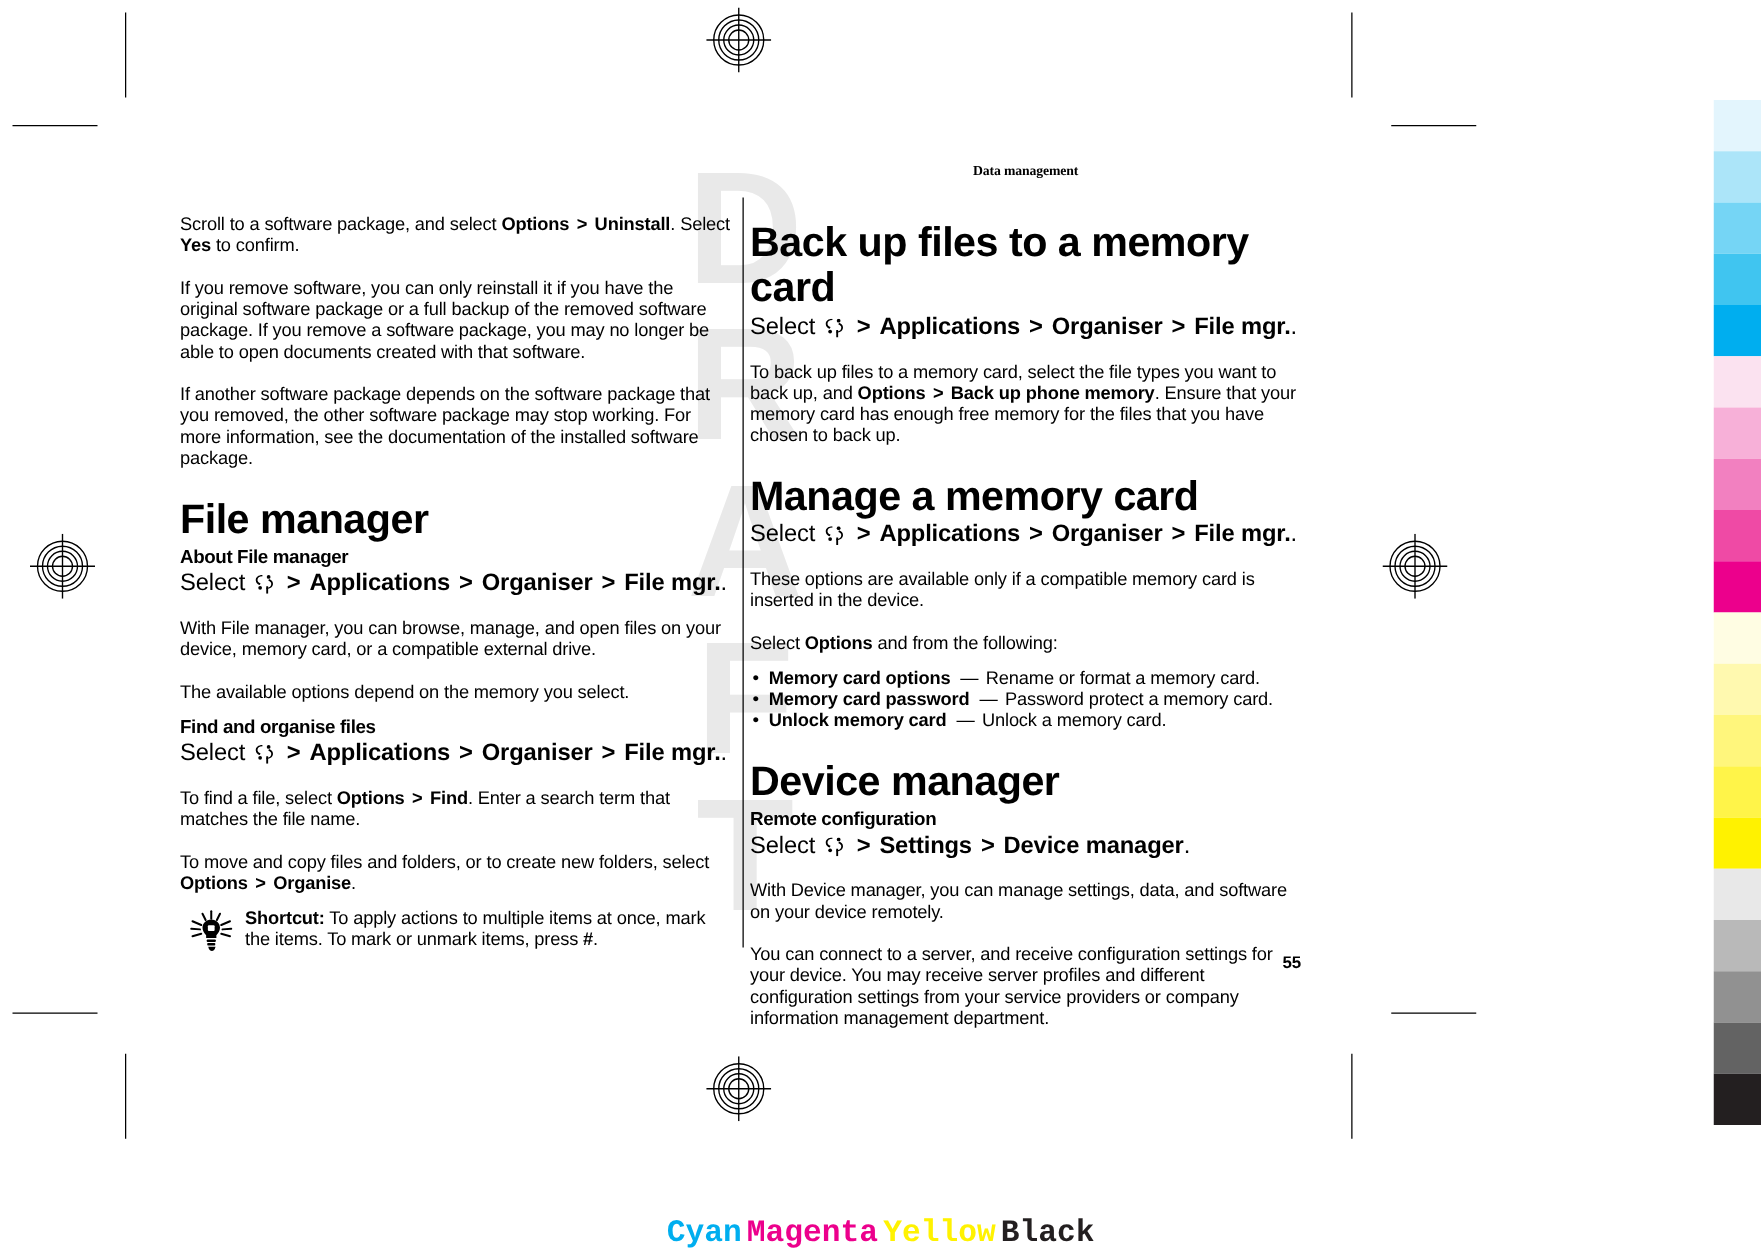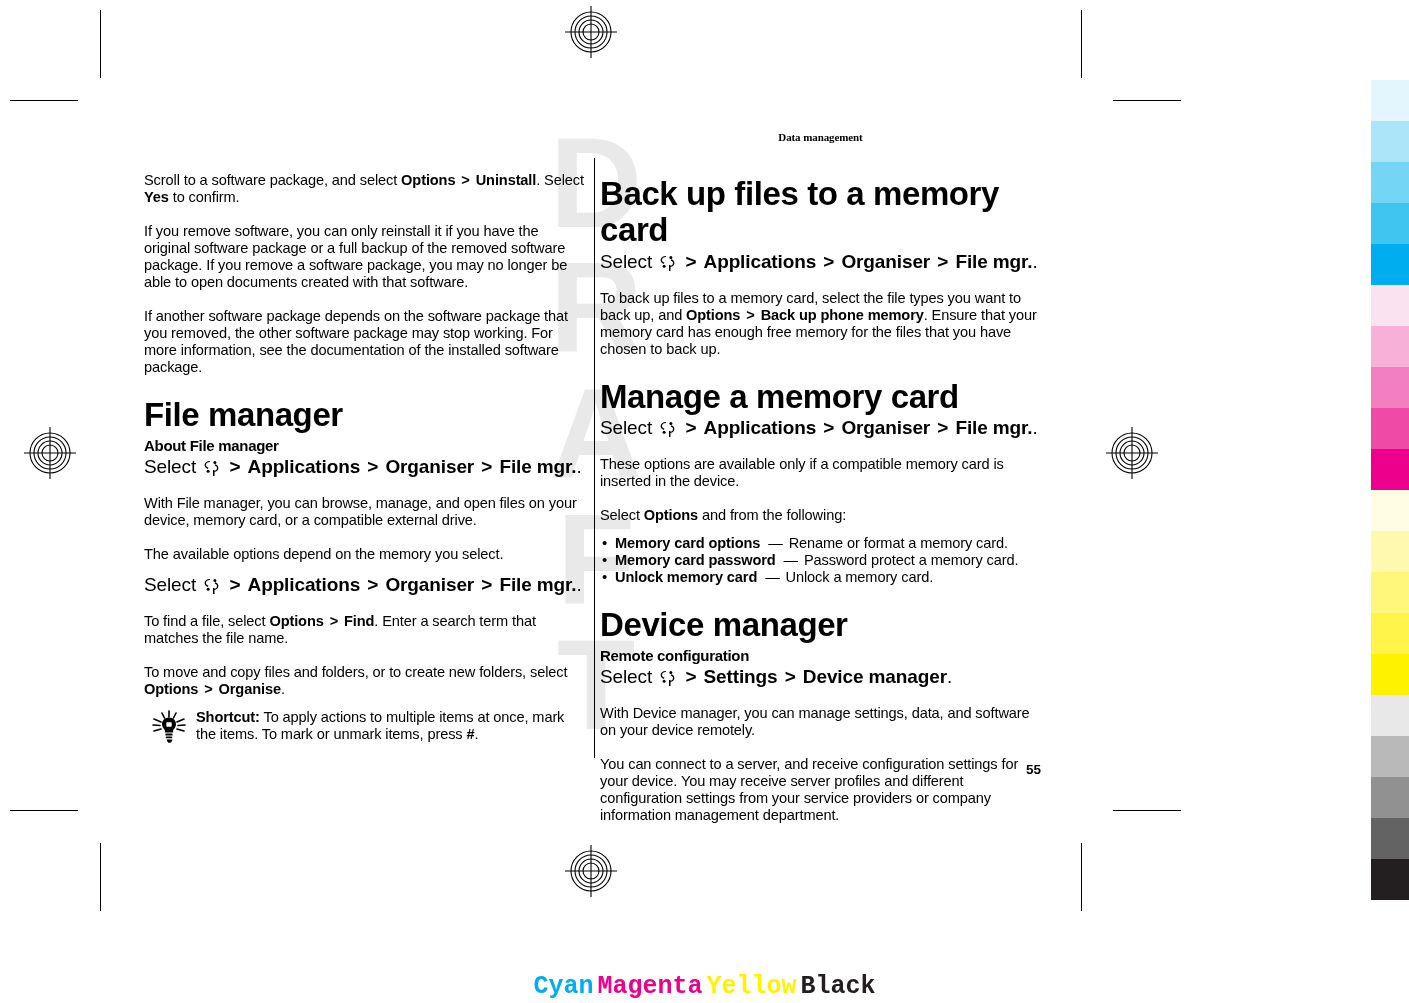--- a/index.html
+++ b/index.html
@@ -281,20 +281,21 @@
             <g fill="#000">
               <path d="M6.0 1.0 C3.4 1.0 2.0 2.3 2.0 4.0 C2.0 5.3 2.9 6.1 4.4 6.6 L3.9 8.0 C2.0 7.4 0.6 6.1 0.6 4.1 C0.6 1.7 2.7 0 5.9 0 Z"></path>
               <circle cx="4.1" cy="10.2" r="1.5"></circle>
               <path d="M11.2 3.2 C13.0 3.8 14.4 5.0 14.4 7.0 C14.4 9.4 12.3 11.1 9.1 11.1 L9.1 10.1 C11.7 10.1 13.0 8.8 13.0 7.1 C13.0 5.8 12.1 5.0 10.7 4.6 Z"></path>
               <circle cx="10.9" cy="1.5" r="1.5"></circle>
               <path d="M9.0 9.0 L9.0 15 L10.5 15 L10.5 9.0 Z"></path>
             </g>
           </svg></span><span class="sep"> &gt; </span><b>Applications</b><span class="sep"> &gt; </span><b>Organiser</b><span class="sep"> &gt; </span><b>File mgr.</b><span>.</span></p>
       <p class="body"><span>With File manager, you can browse, manage, and open files on your device, memory card, or a compatible external drive.</span></p>
       <p class="body"><span>The available options depend on the memory you select.</span></p>
+      <h2 class="h-minor">Find and organise files</h2>
       <p class="path"><span>Select </span><span class="menu-key"><svg width="15" height="15" viewBox="0 0 15 15">
             <g fill="#000">
               <path d="M6.0 1.0 C3.4 1.0 2.0 2.3 2.0 4.0 C2.0 5.3 2.9 6.1 4.4 6.6 L3.9 8.0 C2.0 7.4 0.6 6.1 0.6 4.1 C0.6 1.7 2.7 0 5.9 0 Z"></path>
               <circle cx="4.1" cy="10.2" r="1.5"></circle>
               <path d="M11.2 3.2 C13.0 3.8 14.4 5.0 14.4 7.0 C14.4 9.4 12.3 11.1 9.1 11.1 L9.1 10.1 C11.7 10.1 13.0 8.8 13.0 7.1 C13.0 5.8 12.1 5.0 10.7 4.6 Z"></path>
               <circle cx="10.9" cy="1.5" r="1.5"></circle>
               <path d="M9.0 9.0 L9.0 15 L10.5 15 L10.5 9.0 Z"></path>
             </g>
           </svg></span><span class="sep"> &gt; </span><b>Applications</b><span class="sep"> &gt; </span><b>Organiser</b><span class="sep"> &gt; </span><b>File mgr.</b><span>.</span></p>
       <p class="body"><span>To find a file, select </span><b>Options</b><b class="sep"> &gt; </b><b>Find</b><span>. Enter a search term that matches the file name.</span></p>

